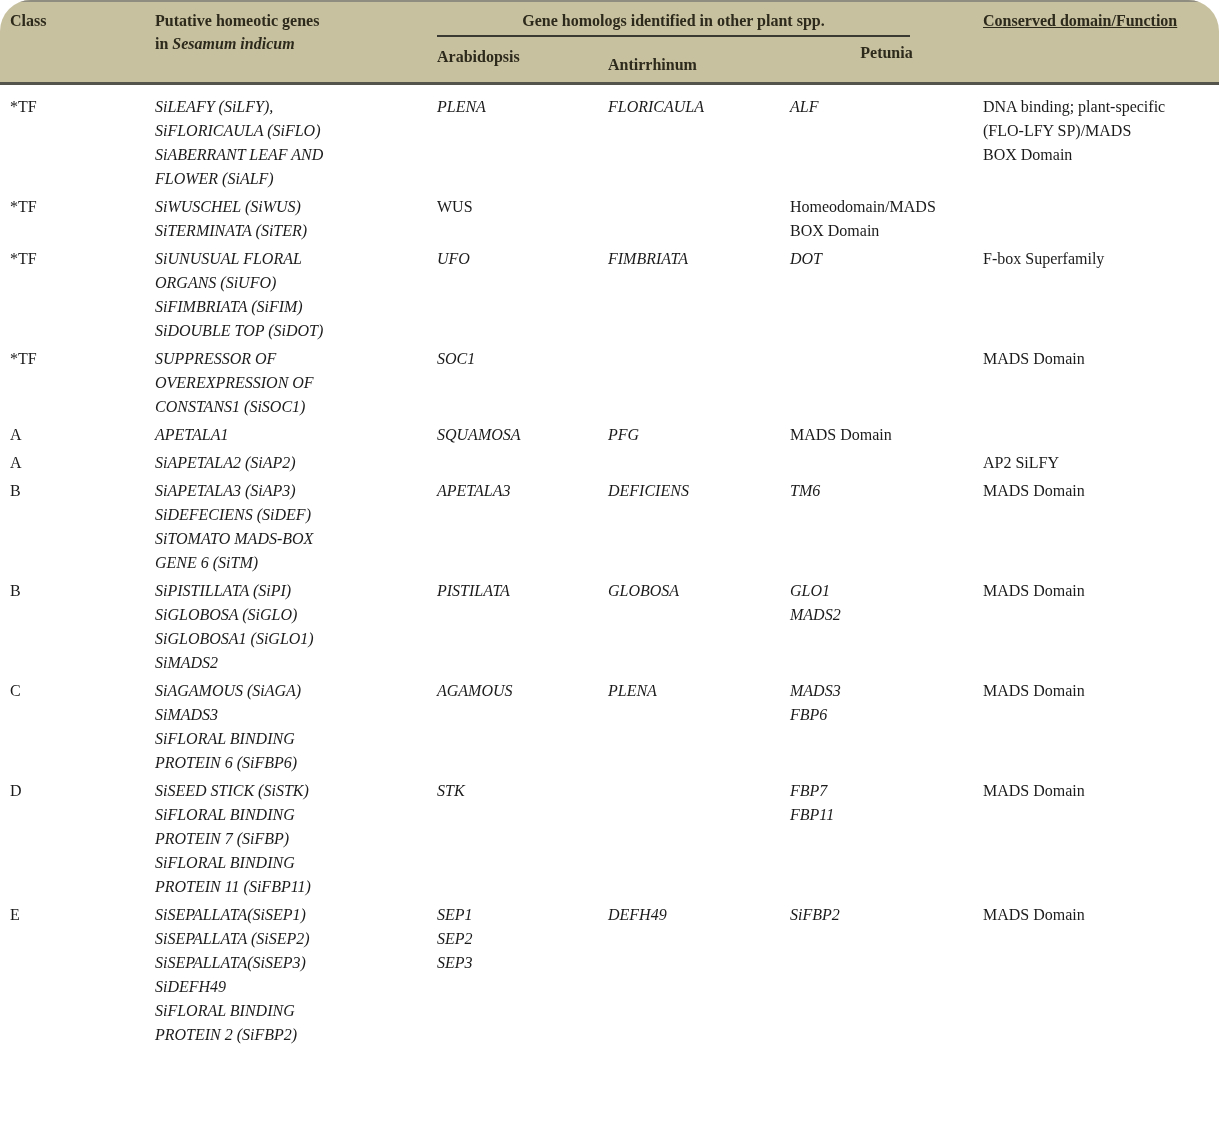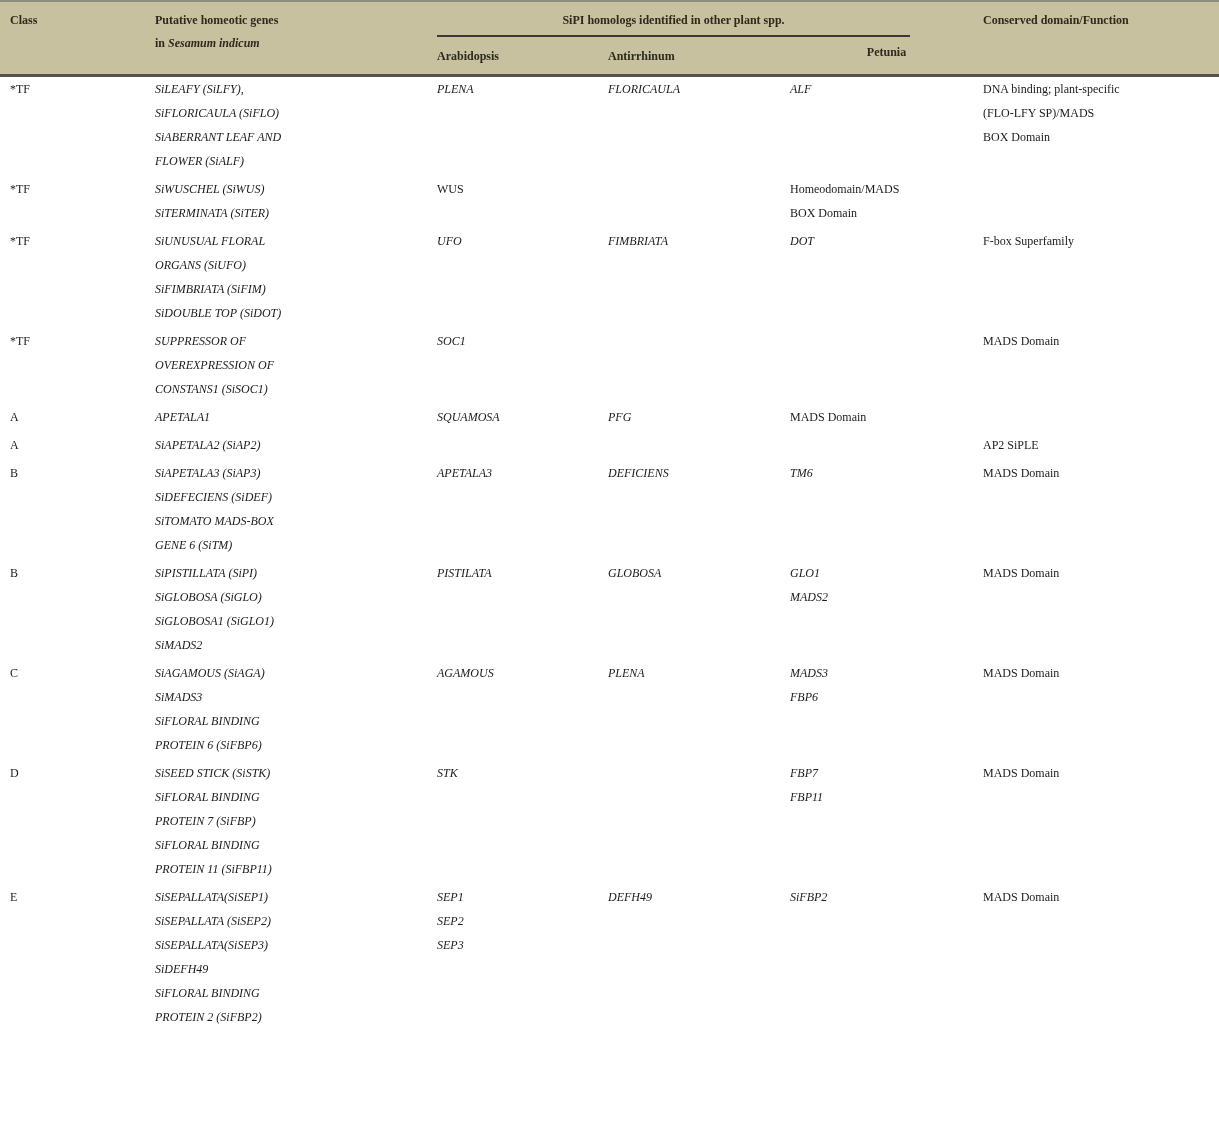--- a/index.html
+++ b/index.html
@@ -7,24 +7,25 @@
     --header-text:#2d2a1c;
     --rule-dark:#55544c;
     --body-text:#1b1b1b;
   }
   html,body{margin:0;padding:0;background:#ffffff;}
   .page{
     width:1219px;
     height:1135px;
     box-sizing:border-box;
     font-family:"Liberation Serif","DejaVu Serif",serif;
-    font-size:12px;
+    font-size:16px;
     color:var(--body-text);
     background:#ffffff;
     overflow:hidden;
+    border-radius:31px;
   }
   .grid6{
     display:grid;
     grid-template-columns:155px 282px 171px 182px 193px 1fr;
   }
   
   .thead{
     background:var(--header-bg);
     color:var(--header-text);
     border-top:2px solid #8f8c80;
@@ -37,47 +38,47 @@
   .h-class{grid-column:1;grid-row:1 / span 2;padding-left:10px;align-self:start;}
   .h-putative{grid-column:2;grid-row:1 / span 2;align-self:start;}
   .h-group{grid-column:3 / span 3;grid-row:1;align-self:start;}
   .h-group-inner{
     width:473px;
     text-align:center;
     border-bottom:2px solid #3a3a33;
     padding-bottom:3px;
   }
   .h-sub-arab{grid-column:3;grid-row:2;padding-top:8px;}
-  .h-sub-anti{grid-column:4;grid-row:2;padding-top:8px;}
+  .h-sub-anti{grid-column:4;grid-row:2;padding-top:16px;}
   .h-sub-petu{grid-column:5;grid-row:2;padding-top:4px;text-align:center;}
-  .h-conserved{grid-column:6;grid-row:1 / span 2;align-self:start;}
+  .h-conserved{grid-column:6;grid-row:1 / span 2;align-self:start;text-decoration:underline;}
   .species{font-style:italic;}
   
-  .tbody{}
+  .tbody{padding-top:10px;}
   .row{margin-bottom:4px;}
   .cell{vertical-align:top;}
   .cell .line{line-height:24px;white-space:nowrap;}
   .cell-class{padding-left:10px;}
   .gene-cell .line.it{font-style:italic;}
 </style>
 </head>
 <body>
 
 <div class="page">
 
   <div class="thead grid6">
     <div class="hcell h-class">Class</div>
 
     <div class="hcell h-putative">
       <div class="line">Putative homeotic genes</div>
       <div class="line"><span>in </span><span class="species">Sesamum indicum</span></div>
     </div>
 
     <div class="hcell h-group">
-      <div class="h-group-inner">SiPI homologs identified in other plant spp.</div>
+      <div class="h-group-inner">Gene homologs identified in other plant spp.</div>
     </div>
 
     <div class="hcell h-sub-arab">Arabidopsis</div>
     <div class="hcell h-sub-anti">Antirrhinum</div>
     <div class="hcell h-sub-petu">Petunia</div>
 
     <div class="hcell h-conserved">Conserved domain/Function</div>
   </div>
 
   <div class="tbody">
@@ -185,21 +186,21 @@
     <div class="cell cell-class">
           <div class="line">A</div>
         </div>
     <div class="cell gene-cell">
           <div class="line it">SiAPETALA2 (SiAP2)</div>
         </div>
     <div class="cell gene-cell"></div>
     <div class="cell gene-cell"></div>
     <div class="cell gene-cell"></div>
     <div class="cell cell-conserved">
-          <div class="line">AP2 SiPLE</div>
+          <div class="line">AP2 SiLFY</div>
         </div>
   </div>
       <div class="row grid6">
     <div class="cell cell-class">
           <div class="line">B</div>
         </div>
     <div class="cell gene-cell">
           <div class="line it">SiAPETALA3 (SiAP3)</div>
           <div class="line it">SiDEFECIENS (SiDEF)</div>
           <div class="line it">SiTOMATO MADS-BOX</div>

